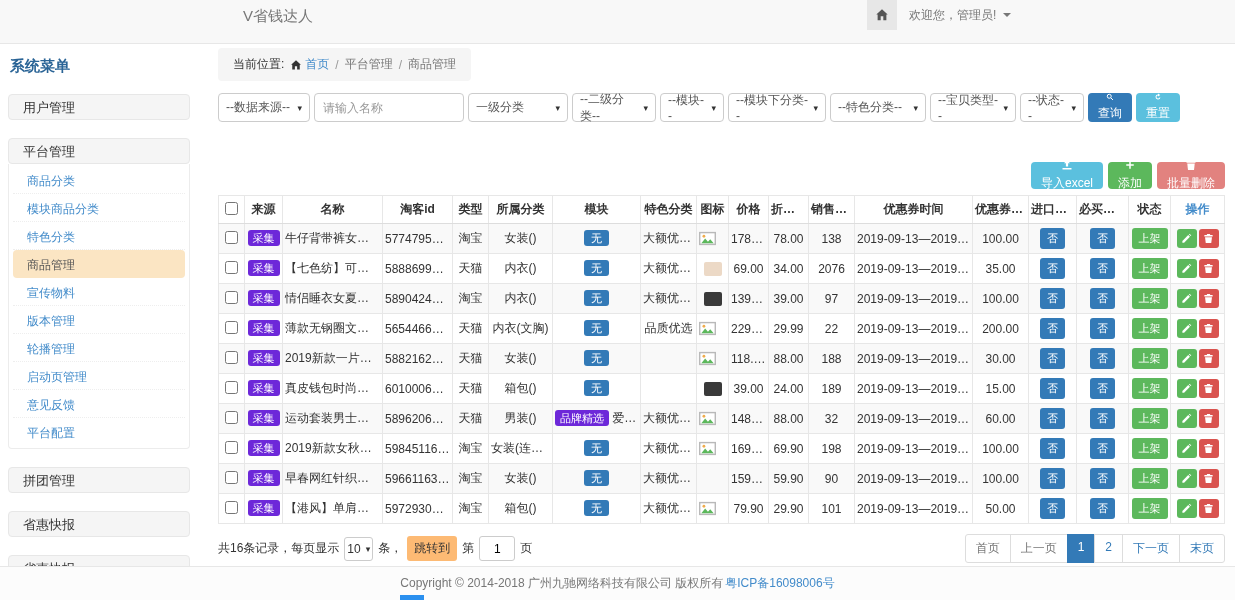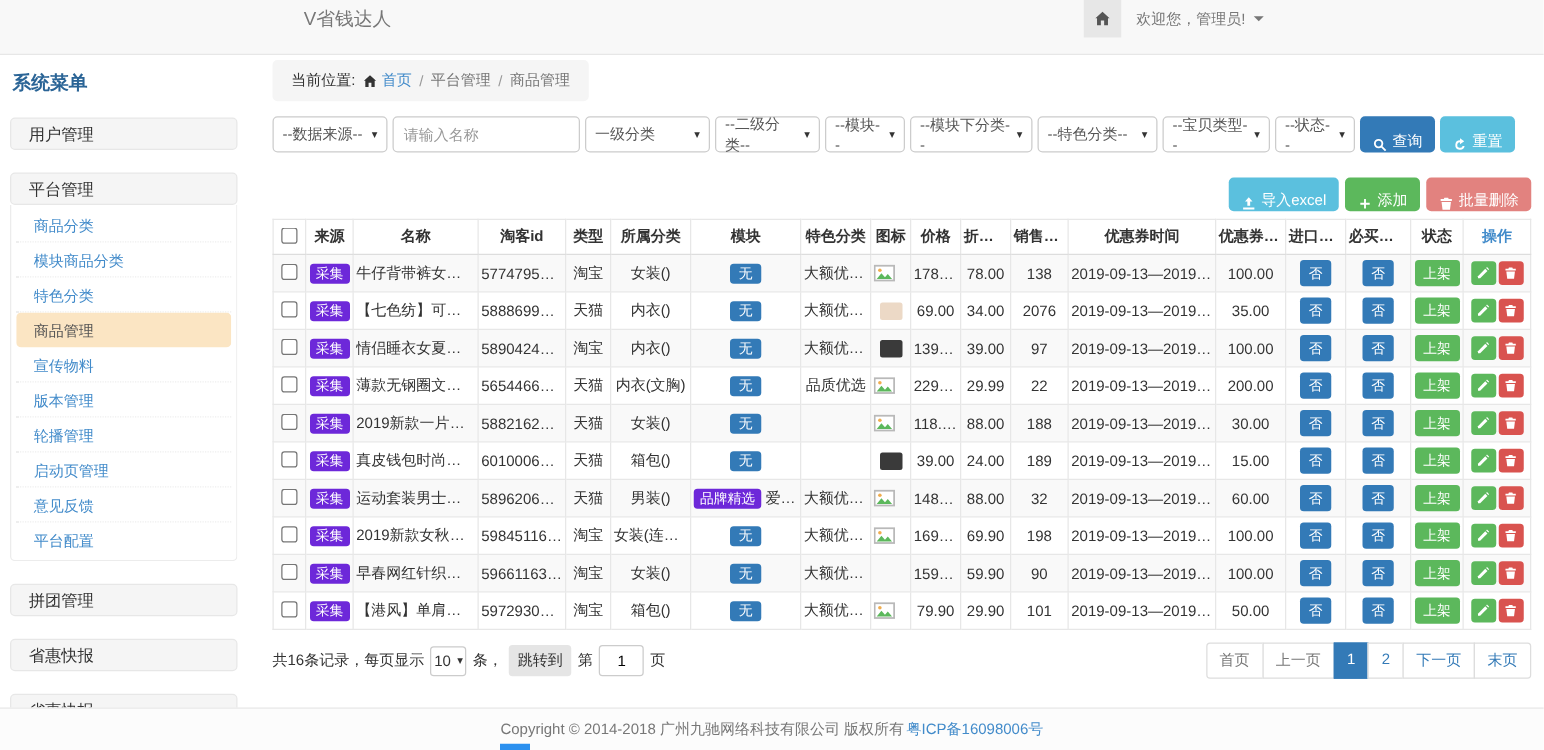--- a/index.html
+++ b/index.html
@@ -29,48 +29,48 @@
   .breadcrumb .bc-home { color:#428bca; display:inline-flex; align-items:center; gap:3px; cursor:pointer; }
   .breadcrumb .bc-home svg { color:#333; }
   .breadcrumb .bc-sep { color:#999; }
   .breadcrumb .bc-item { color:#777; cursor:pointer; }
   
   .filter-row { display:flex; align-items:center; gap:4px; margin-top:12px; }
   .fselect { display:flex; align-items:center; justify-content:space-between; gap:4px; height:29px; border:1px solid #ccc; border-radius:4px; background:#fff; color:#555; padding:0 7px; cursor:pointer; flex:none; }
   .fselect .car { font-size:9px; color:#333; }
   .ftext { height:29px; border:1px solid #ccc; border-radius:4px; padding:0 8px; font-size:12px; color:#555; font-family:inherit; flex:none; }
   .ftext::placeholder { color:#999; }
-  .btn { display:inline-flex; align-items:flex-end; justify-content:center; gap:4px; border:none; border-radius:4px; color:#fff; font-size:12px; padding:0 10px; height:29px; cursor:pointer; font-family:inherit; }
+  .btn { display:inline-flex; align-items:center; justify-content:center; gap:4px; border:none; border-radius:4px; color:#fff; font-size:12px; padding:0 10px; height:29px; cursor:pointer; font-family:inherit;flex-direction:column; }
   .btn-primary { background:#337ab7; }
   .btn-info { background:#5bc0de; }
   .btn-success { background:#5cb85c; }
   .btn-danger-light { background:#e2827f; }
   
-  .actions-row { display:flex; justify-content:flex-end; gap:5px; margin-top:20px; }
+  .actions-row { display:flex; justify-content:flex-end; gap:5px; margin-top:40px; }
   .actions-row .btn { height:27px; }
   
   table.grid { width:100%; border-collapse:collapse; table-layout:fixed; margin-top:6px; }
   .grid th, .grid td { border:1px solid #e7e7e7; text-align:center; vertical-align:middle; padding:4px 2px; font-size:12px; overflow:hidden; white-space:nowrap; text-overflow:ellipsis; }
   .grid th { font-weight:bold; color:#333; border-bottom:1px solid #ddd; background:#fff; padding:5px 2px; }
   .grid th.op-head { color:#428bca; }
   .grid tbody tr:nth-child(odd) td { background:#f9f9f9; }
   .badge-orange { background:#6d28d9; color:#fff; padding:2px 5px; border-radius:3px; font-size:11px; white-space:nowrap; }
   .badge-blue { background:#337ab7; color:#fff; padding:2px 7px; border-radius:3px; font-size:11px; }
   .btn-tag { display:inline-block; color:#fff; padding:3px 7px; border-radius:3px; font-size:11px; cursor:pointer; }
   .tag-blue { background:#337ab7; } .tag-green { background:#5cb85c; }
   .op-btn { display:inline-flex; width:20px; height:19px; align-items:center; justify-content:center; border-radius:3px; color:#fff; cursor:pointer; vertical-align:middle; }
   .op-edit { background:#5cb85c; margin-right:2px; } .op-del { background:#d9534f; }
   .thumb { display:inline-block; width:18px; height:14px; border-radius:2px; vertical-align:middle; }
   .thumb-dark { background:#3a3a3a; } .thumb-light { background:#ecd9c6; }
   
   .pagination-row { display:flex; justify-content:space-between; align-items:center; margin-top:10px; }
   .pg-left { display:flex; align-items:center; gap:5px; color:#333; }
   .psel { display:inline-flex; align-items:center; gap:5px; border:1px solid #ccc; border-radius:3px; background:#fff; height:24px; padding:0 2px; cursor:pointer; }
   .psel .car { font-size:9px; }
-  .jump-chip { background:#e5e5e5; border-radius:3px; padding:4px 7px; color:#333; cursor:pointer; }
+  .jump-chip { background:#fdba74; border-radius:3px; padding:4px 7px; color:#333; cursor:pointer; }
   .jump-input { width:36px; height:25px; border:1px solid #ccc; border-radius:3px; text-align:center; font-family:inherit; font-size:12px; }
   .pg-right { display:flex; }
   .pg-btn { border:1px solid #ddd; background:#fff; color:#337ab7; padding:5px 10px; font-size:12px; margin-left:-1px; cursor:pointer; }
   .pg-btn:first-child { border-radius:3px 0 0 3px; margin-left:0; }
   .pg-btn:last-child { border-radius:0 3px 3px 0; }
   .pg-btn.disabled { color:#777; }
   .pg-btn.active { background:#337ab7; border-color:#337ab7; color:#fff; }
   
   .footer { position:absolute; left:0; top:566px; width:100%; height:34px; background:#fcfcfc; border-top:1px solid #e7e7e7; display:flex; align-items:center; justify-content:center; color:#777; font-size:12px; z-index:4; gap:2px; }
   .footer a { color:#428bca; text-decoration:none; cursor:pointer; }

